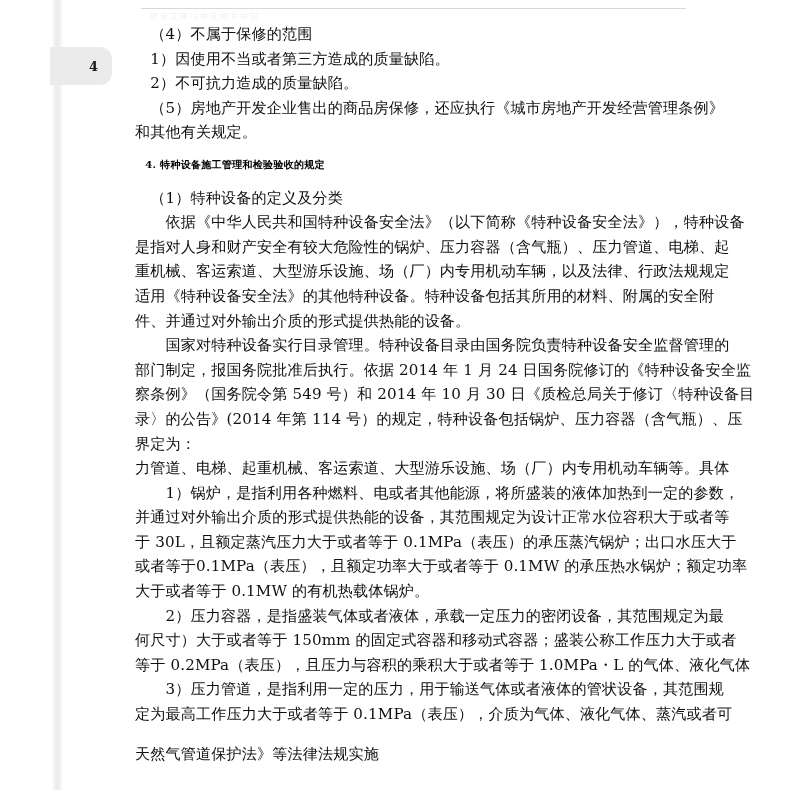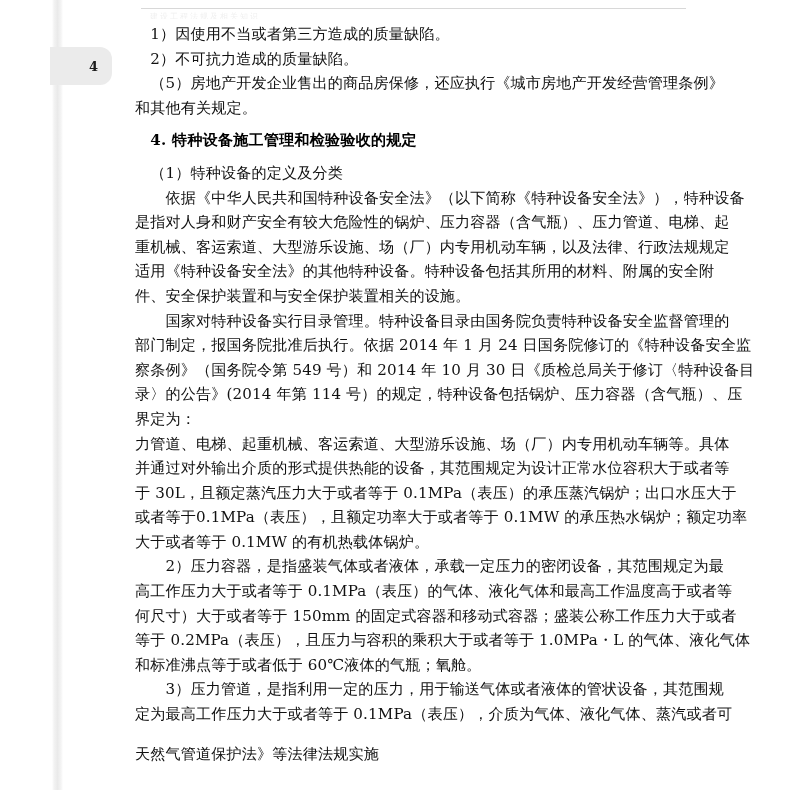--- a/index.html
+++ b/index.html
@@ -95,21 +95,21 @@
     font-size: 15.1px;
     line-height: 24.6px;
     color: #111111;
     white-space: pre;
     letter-spacing: 0.15px;
     font-family: "DejaVu Serif", "Liberation Serif", serif;
   }
 
   
   .heading {
-    font-size: 15px;
+    font-size: 10px;
     line-height: 24.6px;
     font-weight: 700;
     color: #000000;
     white-space: pre;
     letter-spacing: 0.3px;
     font-family: "DejaVu Serif", "Liberation Serif", serif;
   }
   .gap-md { height: 8px; }
 
   
@@ -132,60 +132,60 @@
 
   <div id="header-rule"></div>
   <div id="header-ghost">建设工程法规及相关知识</div>
 
   <div id="page-tab">
     <span class="folio">4</span>
   </div>
 
   <div id="text-column">
       <div>
+        <div class="line">　（4）不属于保修的范围</div>
         <div class="line">　1）因使用不当或者第三方造成的质量缺陷。</div>
         <div class="line">　2）不可抗力造成的质量缺陷。</div>
         <div class="line">　（5）房地产开发企业售出的商品房保修，还应执行《城市房地产开发经营管理条例》</div>
         <div class="line">和其他有关规定。</div>
       </div>
       <div class="gap-md"></div>
       <div>
         <div class="heading">　4. 特种设备施工管理和检验验收的规定</div>
       </div>
       <div class="gap-md"></div>
       <div>
         <div class="line">　（1）特种设备的定义及分类</div>
       </div>
       <div>
         <div class="line">　　依据《中华人民共和国特种设备安全法》（以下简称《特种设备安全法》），特种设备</div>
         <div class="line">是指对人身和财产安全有较大危险性的锅炉、压力容器（含气瓶）、压力管道、电梯、起</div>
         <div class="line">重机械、客运索道、大型游乐设施、场（厂）内专用机动车辆，以及法律、行政法规规定</div>
         <div class="line">适用《特种设备安全法》的其他特种设备。特种设备包括其所用的材料、附属的安全附</div>
-        <div class="line">件、安全保护装置和与安全保护装置相关的设施。</div>
+        <div class="line">件、并通过对外输出介质的形式提供热能的设备。</div>
       </div>
       <div>
         <div class="line">　　国家对特种设备实行目录管理。特种设备目录由国务院负责特种设备安全监督管理的</div>
         <div class="line">部门制定，报国务院批准后执行。依据 2014 年 1 月 24 日国务院修订的《特种设备安全监</div>
         <div class="line">察条例》（国务院令第 549 号）和 2014 年 10 月 30 日《质检总局关于修订〈特种设备目</div>
         <div class="line">录〉的公告》(2014 年第 114 号）的规定，特种设备包括锅炉、压力容器（含气瓶）、压</div>
         <div class="line">界定为：</div>
         <div class="line">力管道、电梯、起重机械、客运索道、大型游乐设施、场（厂）内专用机动车辆等。具体</div>
       </div>
       <div>
+        <div class="line">　　1）锅炉，是指利用各种燃料、电或者其他能源，将所盛装的液体加热到一定的参数，</div>
         <div class="line">并通过对外输出介质的形式提供热能的设备，其范围规定为设计正常水位容积大于或者等</div>
         <div class="line">于 30L，且额定蒸汽压力大于或者等于 0.1MPa（表压）的承压蒸汽锅炉；出口水压大于</div>
         <div class="line">或者等于0.1MPa（表压），且额定功率大于或者等于 0.1MW 的承压热水锅炉；额定功率</div>
         <div class="line">大于或者等于 0.1MW 的有机热载体锅炉。</div>
       </div>
       <div>
         <div class="line">　　2）压力容器，是指盛装气体或者液体，承载一定压力的密闭设备，其范围规定为最</div>
-        <div class="line">高工作压力大于或者等于 0.1MPa（表压）的气体、液化气体和最高工作温度高于或者等</div>
         <div class="line">何尺寸）大于或者等于 150mm 的固定式容器和移动式容器；盛装公称工作压力大于或者</div>
         <div class="line">等于 0.2MPa（表压），且压力与容积的乘积大于或者等于 1.0MPa・L 的气体、液化气体</div>
-        <div class="line">和标准沸点等于或者低于 60℃液体的气瓶；氧舱。</div>
       </div>
       <div>
         <div class="line">　　3）压力管道，是指利用一定的压力，用于输送气体或者液体的管状设备，其范围规</div>
         <div class="line">定为最高工作压力大于或者等于 0.1MPa（表压），介质为气体、液化气体、蒸汽或者可</div>
       </div>
     </div>
 
   <div id="clip-line">
     <div class="line">天然气管道保护法》等法律法规实施</div>
   </div>

